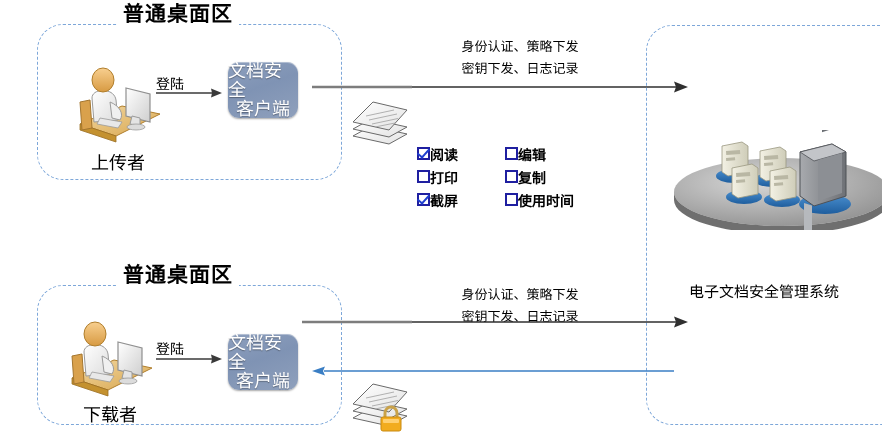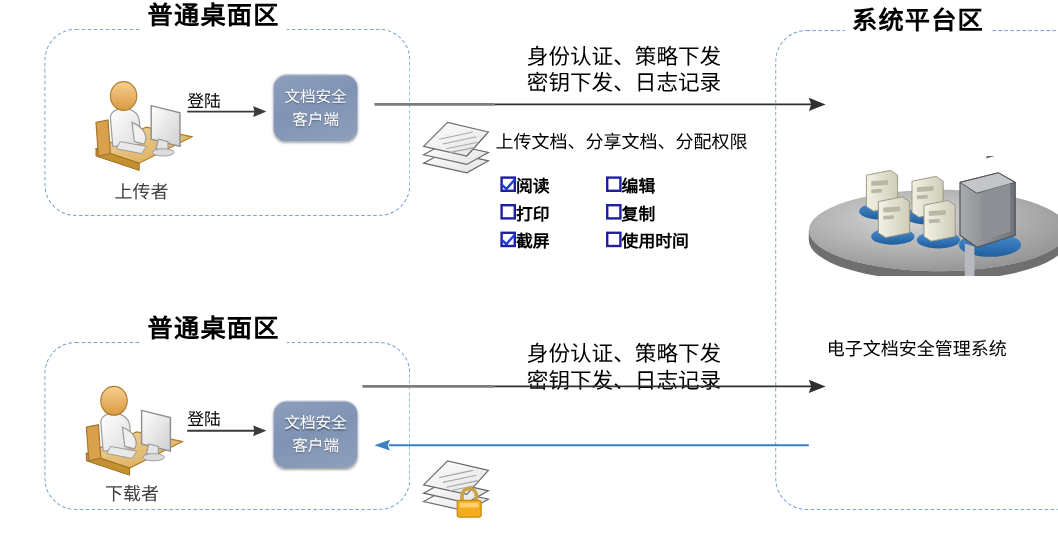--- a/index.html
+++ b/index.html
@@ -44,53 +44,52 @@
   .client-box {
     position: absolute;
     width: 70px;
     height: 56px;
     border-radius: 11px;
     background: linear-gradient(160deg,#8d9fbd 0%, #7f93b4 45%, #8fa0bc 100%);
     box-shadow: 0 1px 2px rgba(0,0,0,0.35), inset 0 1px 0 rgba(255,255,255,0.35);
     display: flex;
     flex-direction: column;
     align-items: center;
-    justify-content: center;
     color: #ffffff;
-    font-size: 13px;
+    font-size: 18px;
     line-height: 19px;
     font-weight: normal;
     text-shadow: 0 1px 1px rgba(0,0,0,0.35);
     box-sizing: border-box;
   }
 
   
   .lbl {
     position: absolute;
     font-size: 15px;
     color: #000000;
     white-space: nowrap;
     line-height: 21px;
   }
   .lbl-role {
     position: absolute;
-    font-size: 15px;
-    color: #404040;
+    font-size: 18px;
+    color: #000000;
     white-space: nowrap;
     text-align: center;
   }
   .lbl-login {
     position: absolute;
     font-size: 14px;
     color: #000000;
     white-space: nowrap;
   }
   .lbl-twoline {
     position: absolute;
-    font-size: 18px;
+    font-size: 13px;
     color: #000000;
     line-height: 22px;
     white-space: nowrap;
     text-align: center;
   }
 
   
   .arrow-svg { position: absolute; overflow: visible; }
 
   
@@ -231,21 +230,20 @@
     <polygon points="4,40 22,30 58,38 40,48" fill="url(#pg1)" stroke="#6a6a6a" stroke-width="1"></polygon>
     <polygon points="4,33 22,23 58,31 40,41" fill="url(#pg1)" stroke="#6a6a6a" stroke-width="1"></polygon>
     <polygon points="4,26 24,6 58,14 40,34" fill="url(#pg1)" stroke="#6a6a6a" stroke-width="1"></polygon>
     <g stroke="#a8a8a8" stroke-width="0.9">
       <line x1="17" y1="20" x2="45" y2="14"></line>
       <line x1="20" y1="24" x2="48" y2="18"></line>
       <line x1="23" y1="28" x2="49" y2="22.5"></line>
       <line x1="26" y1="31" x2="46" y2="27"></line>
     </g>
   </svg>
-  <div class="lbl" style="left:381px; top:108px;">上传文档、分享文档、分配权限</div>
 
   <div class="perm-grid" style="left:385px; top:142px;">
     <div class="perm-item">
       <span class="cb checked"></span>
       <span>阅读</span>
     </div>
     <div class="perm-item">
       <span class="cb"></span>
       <span>编辑</span>
     </div>
@@ -261,21 +259,20 @@
       <span class="cb checked"></span>
       <span>截屏</span>
     </div>
     <div class="perm-item">
       <span class="cb"></span>
       <span>使用时间</span>
     </div>
   </div>
 
   <div class="zone" style="left:614px; top:25px; width:263px; height:400px;"></div>
-  <div class="zone-title" style="left:672px; top:6px;">系统平台区</div>
 
   <svg class="abs" style="left:640px; top:130px;" width="220" height="100" viewBox="0 0 220 100">
     <defs>
       <radialGradient id="discG" cx="0.4" cy="0.35" r="0.75">
         <stop offset="0" stop-color="#d8d8d8"></stop>
           <stop offset="1" stop-color="#8e8e8e"></stop>
       </radialGradient>
       <linearGradient id="srvSmG" x1="0" y1="0" x2="1" y2="0">
         <stop offset="0" stop-color="#f3f1e4"></stop>
           <stop offset="1" stop-color="#cfcdb9"></stop>

